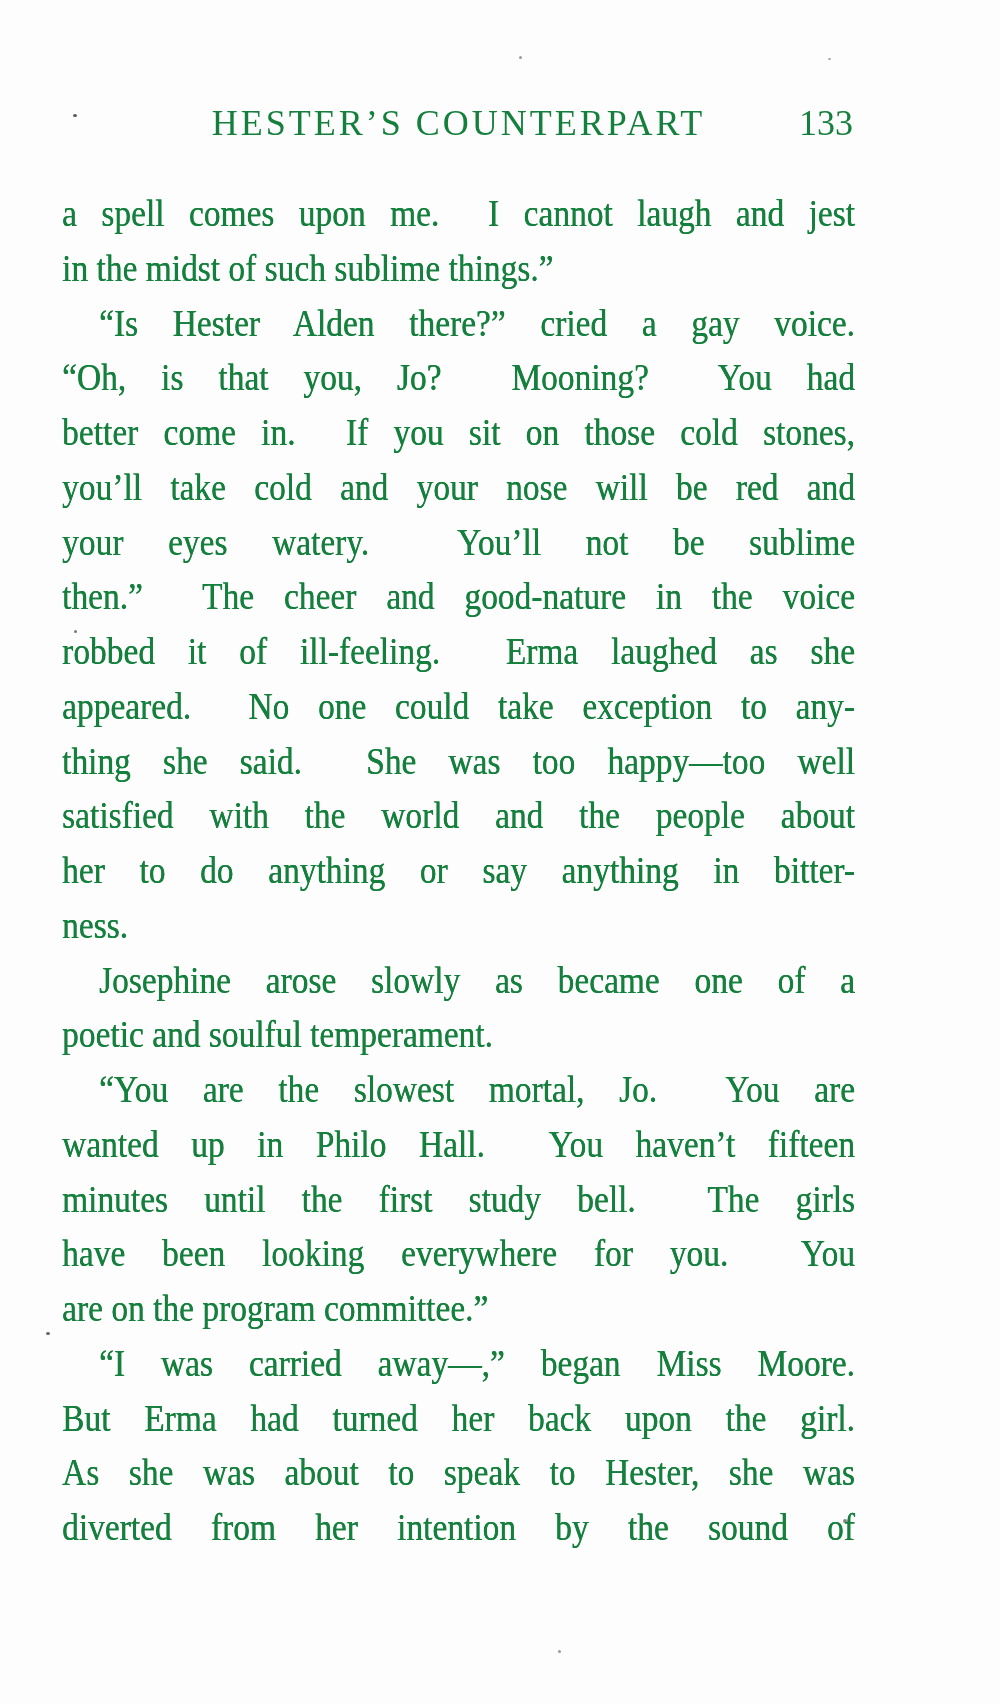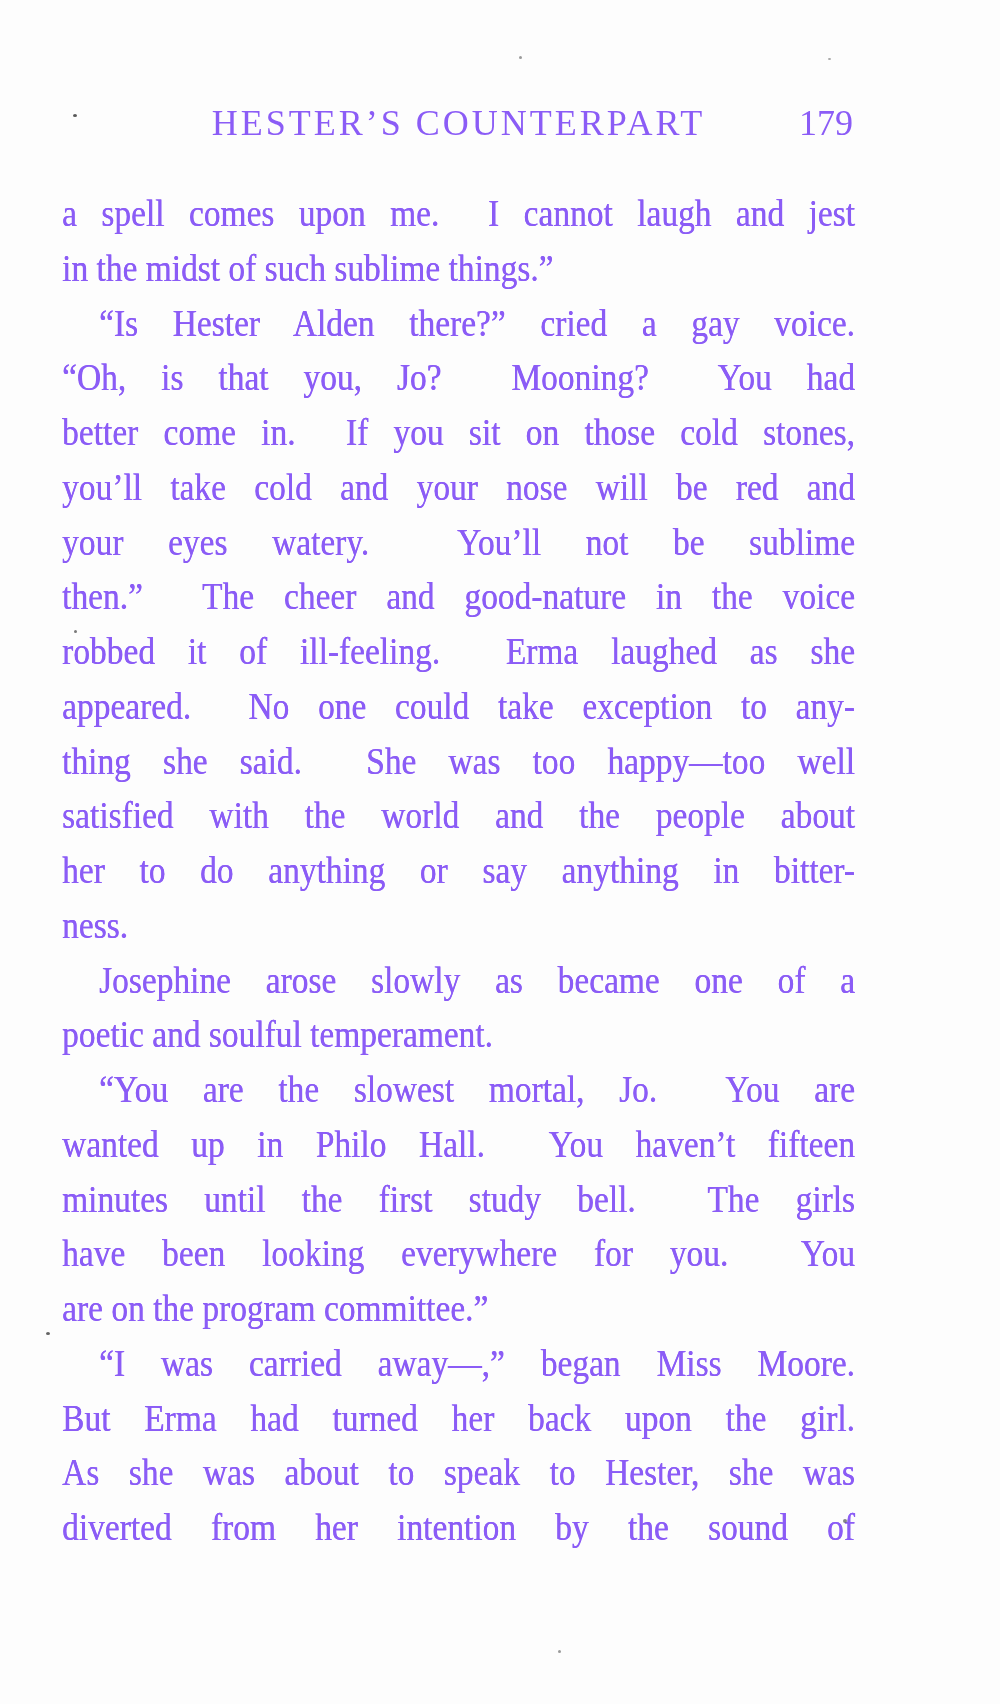--- a/index.html
+++ b/index.html
@@ -5,21 +5,21 @@
   html, body {
     margin: 0;
     padding: 0;
     background: #ffffff;
   }
   .page {
     position: relative;
     width: 1000px;
     height: 1704px;
     background: #fdfdfd;
-    color: #8b5cf6;
+    color: #15803d;
     font-family: "Liberation Serif", "DejaVu Serif", serif;
     overflow: hidden;
   }
   
   .running-head {
     position: absolute;
     left: 62px;
     top: 104px;
     width: 793px;
     height: 42px;
@@ -69,21 +69,21 @@
     border-radius: 50%;
   }
 </style>
 </head>
 <body>
 
 <div class="page">
 
   <header class="running-head">
     <div class="head-title">HESTER’S COUNTERPART</div>
-    <div class="page-number">179</div>
+    <div class="page-number">133</div>
   </header>
 
   <main class="text-block">
       <div class="paragraph">
         <div class="line justify">a spell comes upon me.  I cannot laugh and jest</div>
         <div class="line">in the midst of such sublime things.”</div>
       </div>
       <div class="paragraph">
         <div class="line justify indent">“Is Hester Alden there?” cried a gay voice.</div>
         <div class="line justify">“Oh, is that you, Jo?  Mooning?  You had</div>

